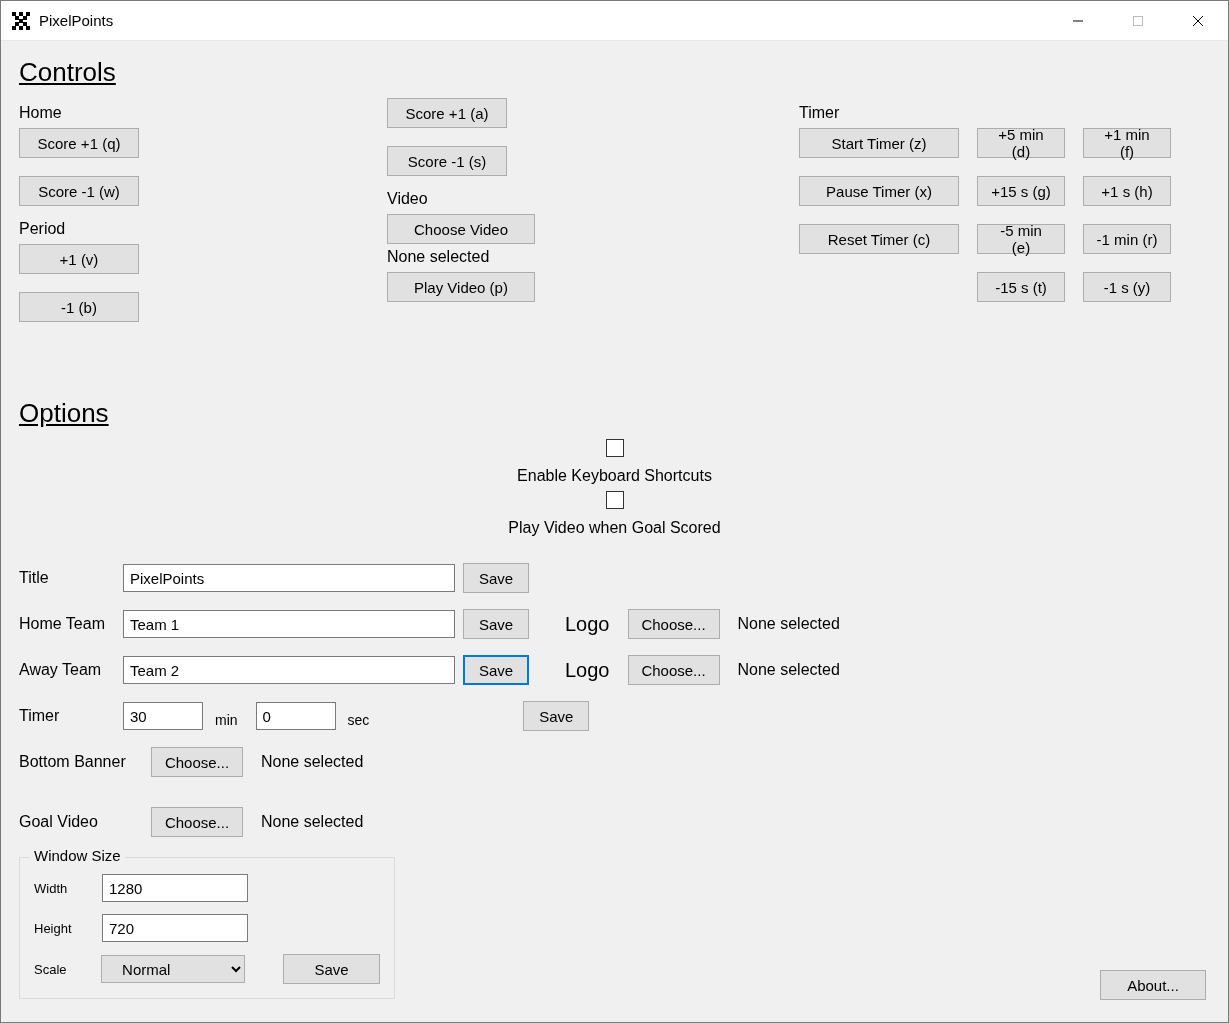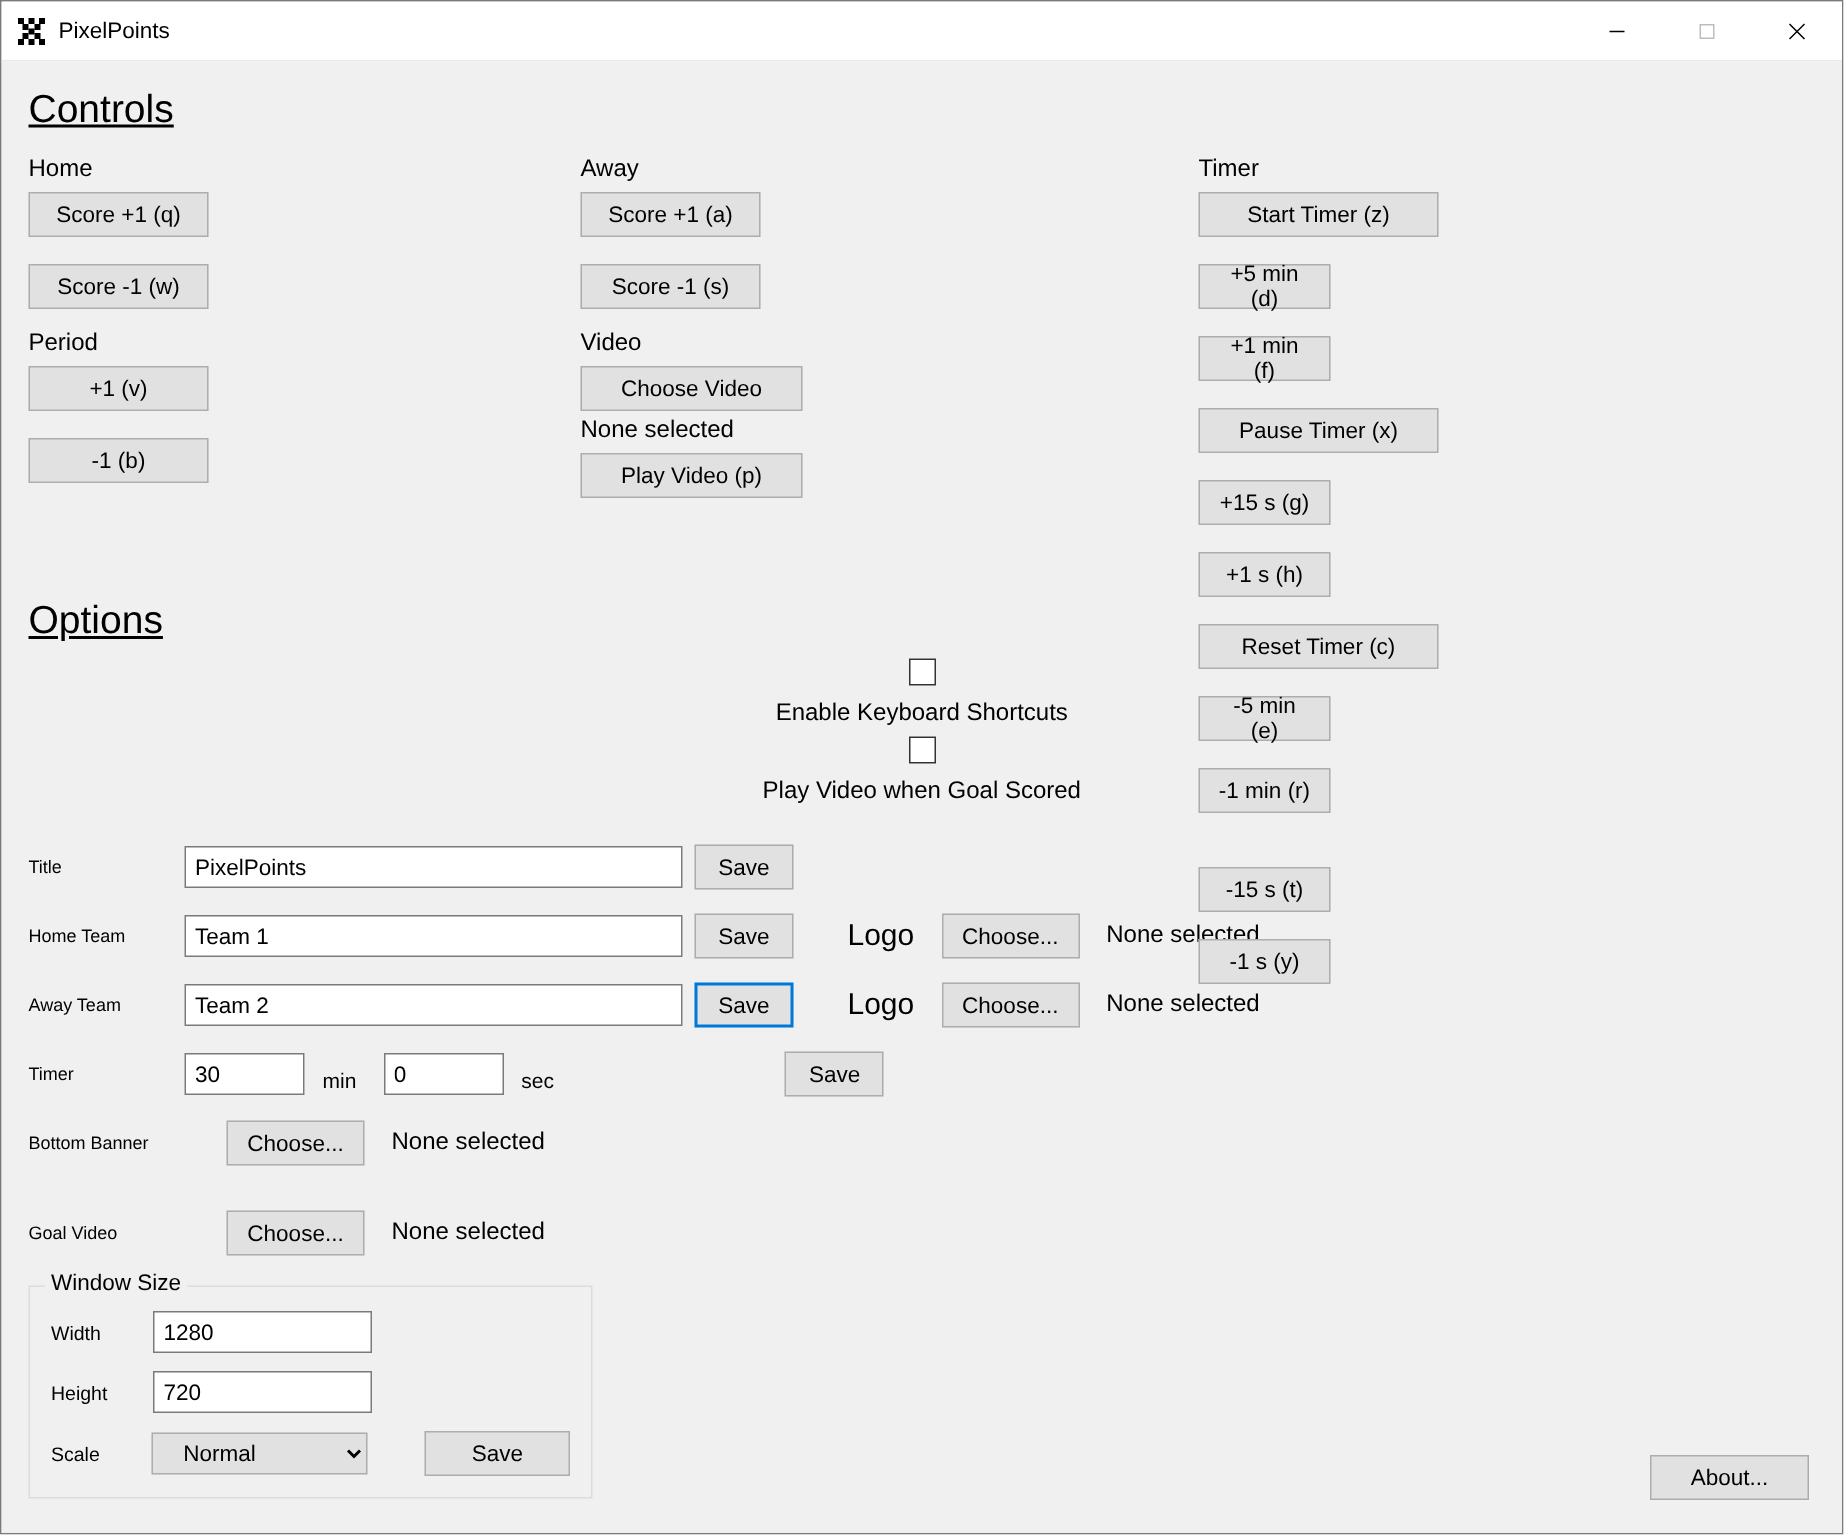--- a/index.html
+++ b/index.html
@@ -89,21 +89,20 @@
   .col { position: absolute; top: 0; }
   .col-home  { left: 0;   width: 340px; }
   .col-away  { left: 368px; width: 340px; }
   .col-timer { left: 780px; width: 420px; }
   .btn-score { width: 120px; }
   .btn-video { width: 148px; }
   .timer-row {
     display: flex;
     gap: 18px;
     margin-bottom: 18px;
-    flex-direction: column;
   }
   .btn-timer-main  { width: 160px; }
   .btn-timer-small { width: 88px; }
   .stack > * { margin-bottom: 18px; display:block;}
   .stack > *:last-child { margin-bottom: 0;}
   .options {
     margin-top: 2px;
   }
   .chk-row {
     display: flex;
@@ -122,21 +121,21 @@
   }
   .form {
     margin-top: 26px;
   }
   .form-row {
     display: flex;
     align-items: center;
     margin-bottom: 16px;
     gap: 8px;
   }
-  .form-row .lab { width: 96px; font-size: 12px; }
+  .form-row .lab { width: 96px; font-size: 16px; }
   .txt {
     border: 1px solid #7a7a7a;
     background: #fff;
     height: 28px;
     font-family: inherit;
     font-size: 15px;
     padding: 0 6px;
   }
   .txt-wide  { width: 332px; }
   .txt-small { width: 80px; }
@@ -240,21 +239,20 @@
           <button class="btn btn-score">Score -1 (w)</button>
         </div>
         <div class="rowlabel" style="margin-top:14px">Period</div>
         <div class="stack">
           <button class="btn btn-score">+1 (v)</button>
           <button class="btn btn-score">-1 (b)</button>
         </div>
       </div>
 
       <div class="col col-away">
-        <div class="rowlabel">Away</div>
         <div class="stack">
           <button class="btn btn-score">Score +1 (a)</button>
           <button class="btn btn-score">Score -1 (s)</button>
         </div>
         <div class="rowlabel" style="margin-top:14px">Video</div>
         <button class="btn btn-video">Choose Video</button>
         <div class="rowlabel" style="margin-top:4px">None selected</div>
         <button class="btn btn-video">Play Video (p)</button>
       </div>
 

